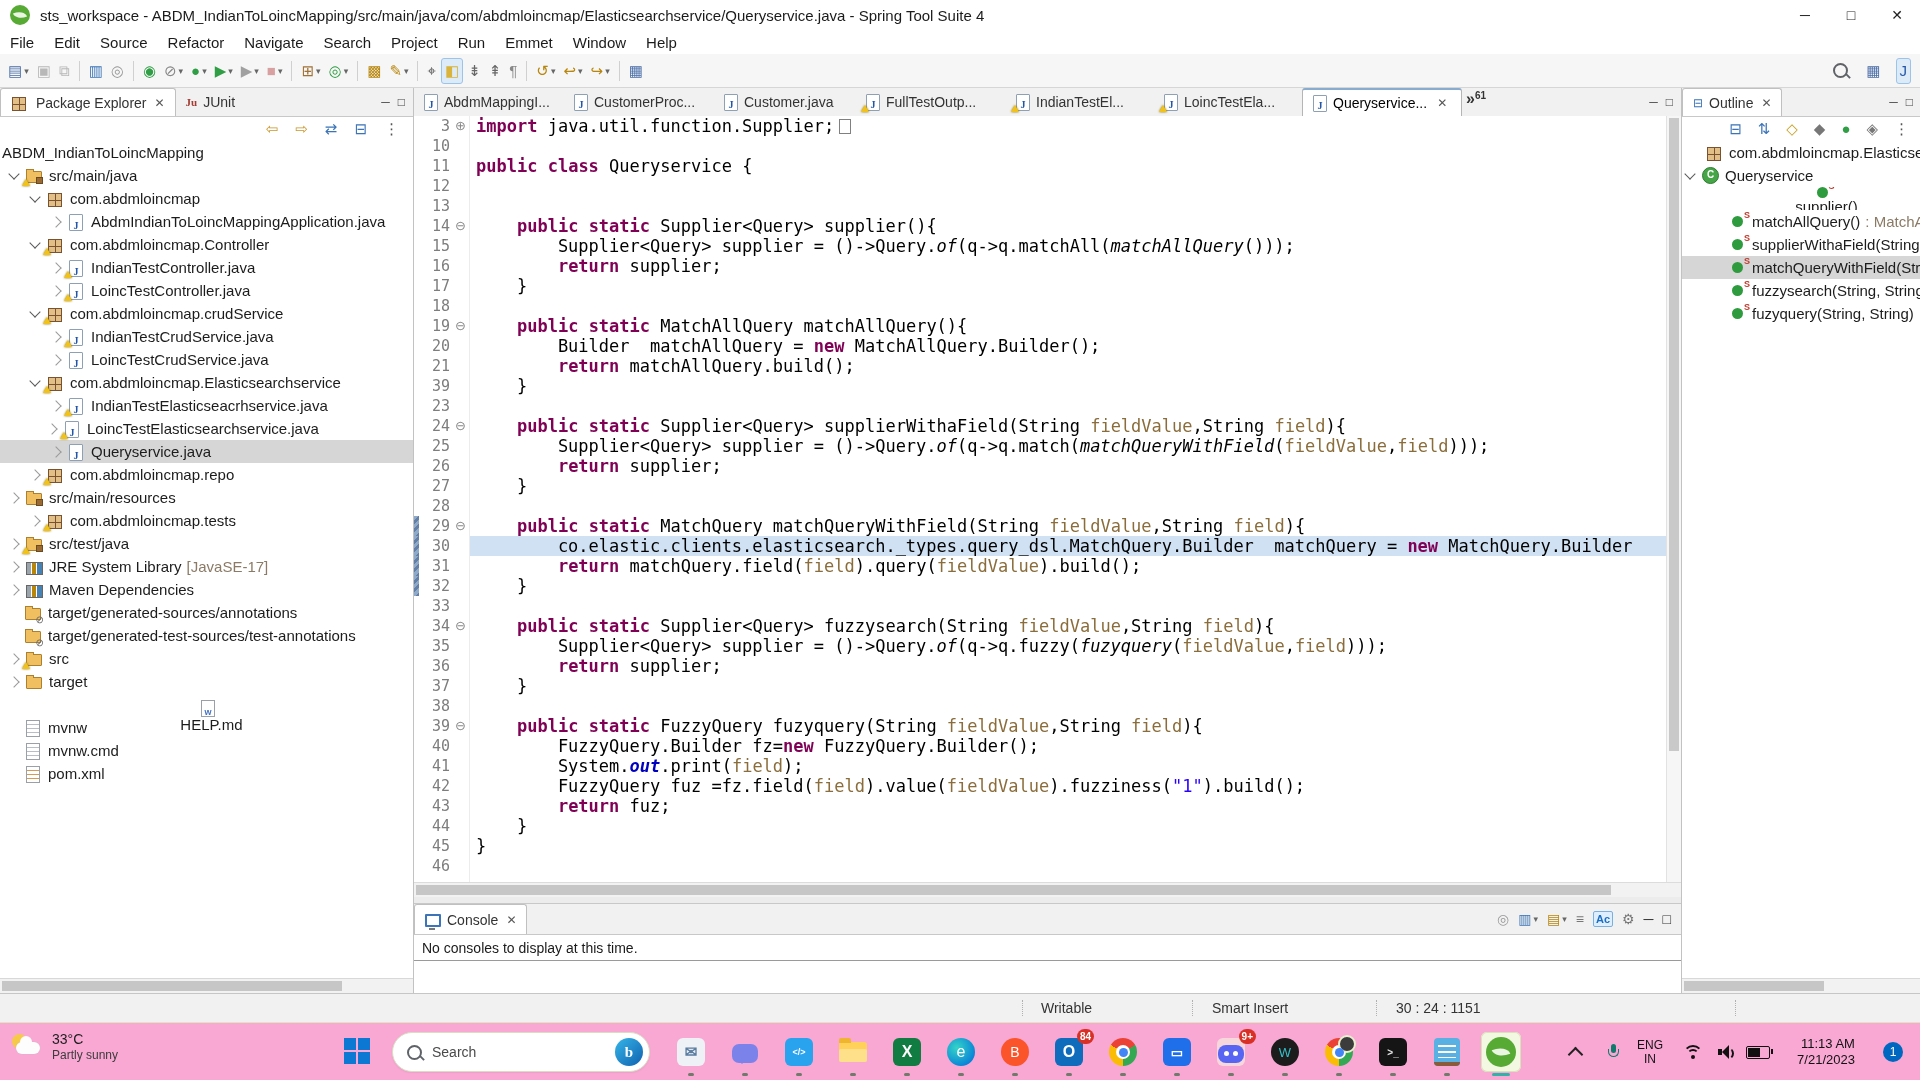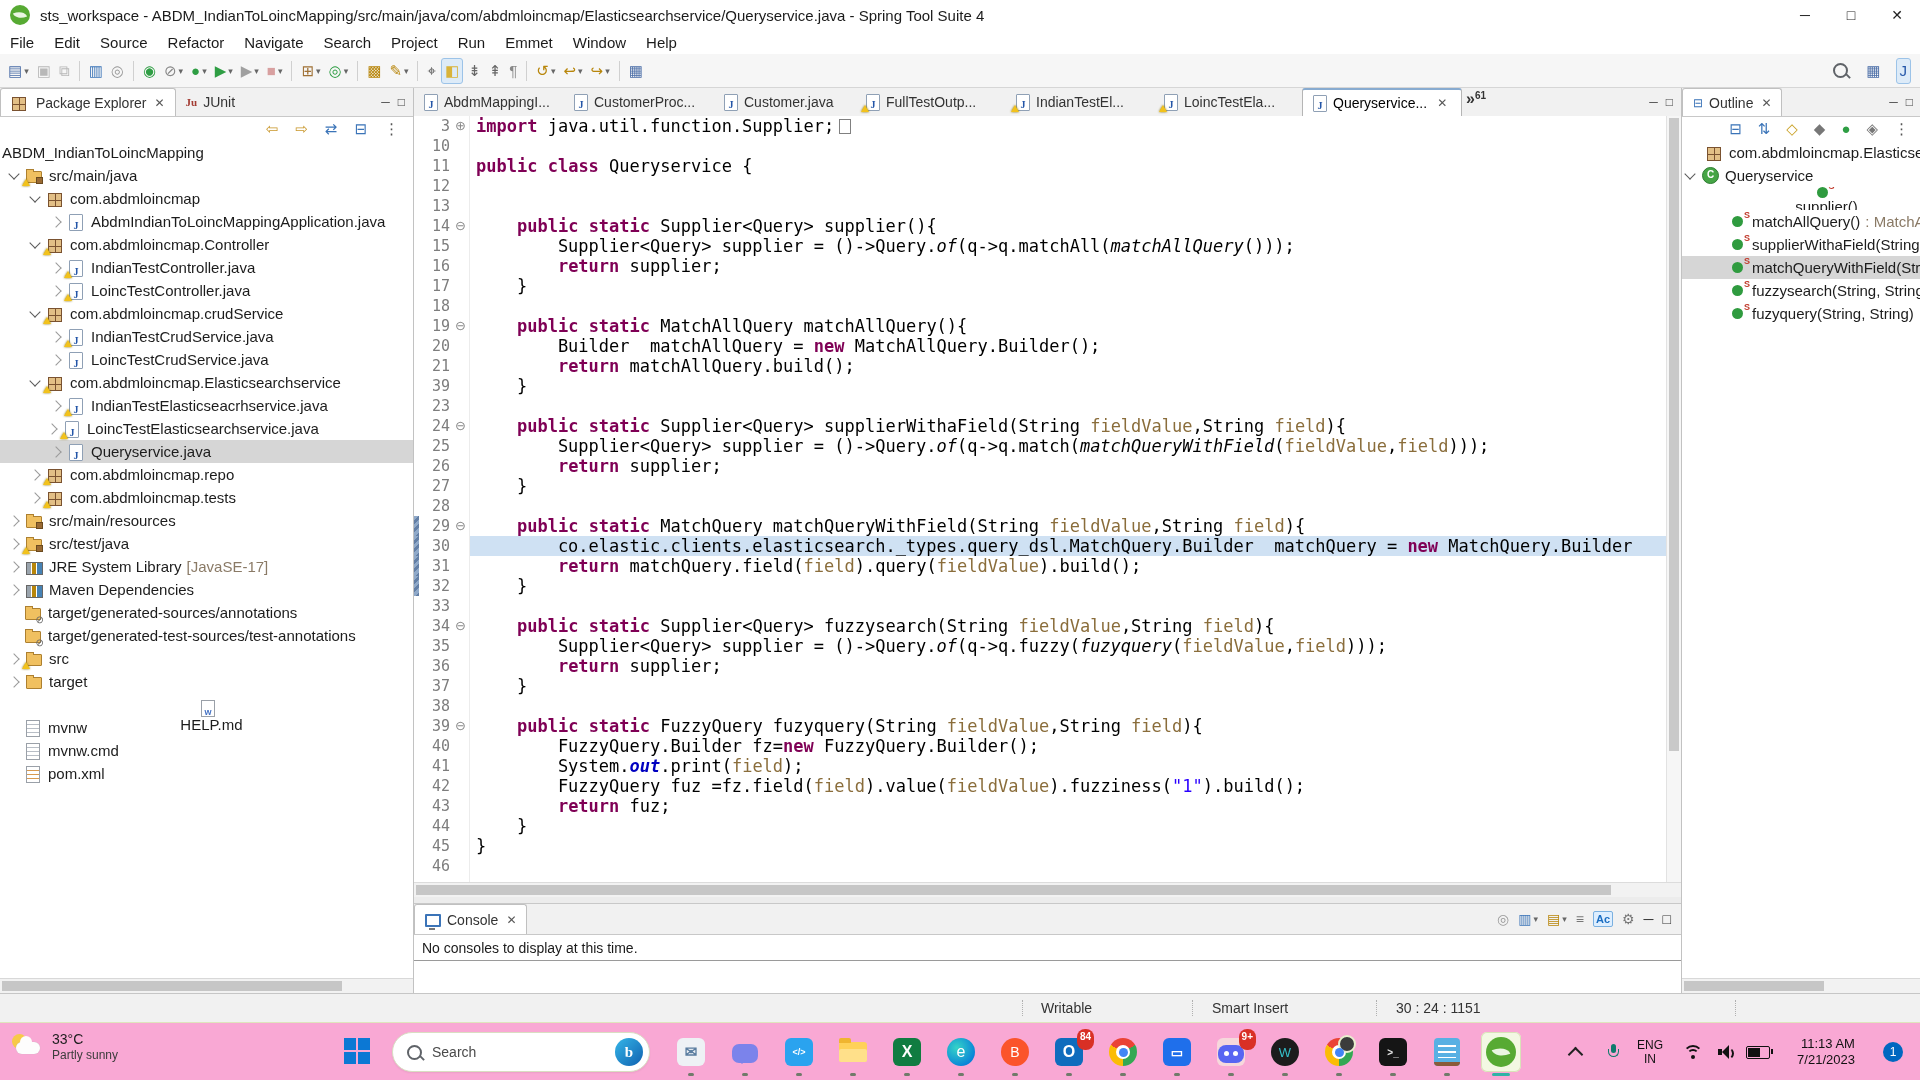--- a/index.html
+++ b/index.html
@@ -163,21 +163,21 @@
   .noteic{position:relative;width:26px;height:28px;background:#58b0e3;border-radius:4px;overflow:hidden}
   .noteic::before{content:"";position:absolute;left:4px;top:7px;width:18px;height:13px;
     background:repeating-linear-gradient(#fff 0 2px,transparent 2px 6px)}
   .noteic::after{content:"";position:absolute;left:0;bottom:0;width:26px;height:4px;background:#8a5a3a}
   .bub{position:relative;width:26px;height:19px;background:#7b83eb;border-radius:7px;margin-top:2px}
   .bub::after{content:"";position:absolute;left:5px;bottom:-6px;border:5px solid transparent;border-top-color:#7b83eb}
   .leafic.big{width:30px;height:30px}
   .leafic.big::after{left:7px;top:10px;width:16px;height:10px}
   .rundot{position:absolute;bottom:2px;width:6px;height:3px;border-radius:2px;background:#707a6a}
   .runbar{position:absolute;bottom:2px;width:18px;height:3px;border-radius:2px;background:#2fb3a6}
-  .badge{position:absolute;top:-3px;right:-5px;min-width:16px;height:21px;border-radius:8px;background:#d93025;color:#fff;
+  .badge{position:absolute;top:-3px;right:-5px;min-width:16px;height:15px;border-radius:8px;background:#d93025;color:#fff;
     font:bold 10px/16px "Liberation Sans",sans-serif;text-align:center;padding:0 3px;box-sizing:border-box}
   #tray{position:absolute;right:0;top:0;height:58px}
   .trayitem{position:absolute;top:0;height:58px;display:flex;align-items:center;justify-content:center}
   .chev-up{width:9px;height:9px;border-left:2px solid #222;border-top:2px solid #222;transform:rotate(45deg);margin-top:4px}
   .micic{position:relative;width:10px;height: 16px}
   .micic::before{content:"";position:absolute;left:2.5px;top:0;width:5px;height:9px;border-radius:3px;background:#0f7b6c}
   .micic::after{content:"";position:absolute;left:0;top:5px;width:9px;height:7px;border:1.5px solid #0f7b6c;border-top:none;
     border-radius:0 0 6px 6px}
   .langtxt{font-size:12px;color:#111;text-align:center;line-height:14px}
   .wifiic{position:relative;width:20px;height:15px}
@@ -472,34 +472,34 @@
           <span class="tlabel">Queryservice.java</span>
         </div>
         <div class="trow" style="padding-left: 31px;">
           <span class="chev right"></span>
           <span class="ic">
             <span class="pkgic"></span>
             <span class="warnov"></span>
           </span>
           <span class="tlabel">com.abdmloincmap.repo</span>
         </div>
+        <div class="trow" style="padding-left: 10px;">
+          <span class="chev right"></span>
+          <span class="ic">
+            <span class="folder src"></span>
+          </span>
+          <span class="tlabel">src/main/resources</span>
+        </div>
         <div class="trow" style="padding-left: 31px;">
           <span class="chev right"></span>
           <span class="ic">
             <span class="pkgic"></span>
             <span class="warnov"></span>
           </span>
           <span class="tlabel">com.abdmloincmap.tests</span>
-        </div>
-        <div class="trow" style="padding-left: 10px;">
-          <span class="chev right"></span>
-          <span class="ic">
-            <span class="folder src"></span>
-          </span>
-          <span class="tlabel">src/main/resources</span>
         </div>
         <div class="trow" style="padding-left: 10px;">
           <span class="chev right"></span>
           <span class="ic">
             <span class="folder src"></span>
             <span class="warnov"></span>
           </span>
           <span class="tlabel">src/test/java</span>
         </div>
         <div class="trow" style="padding-left: 10px;">

